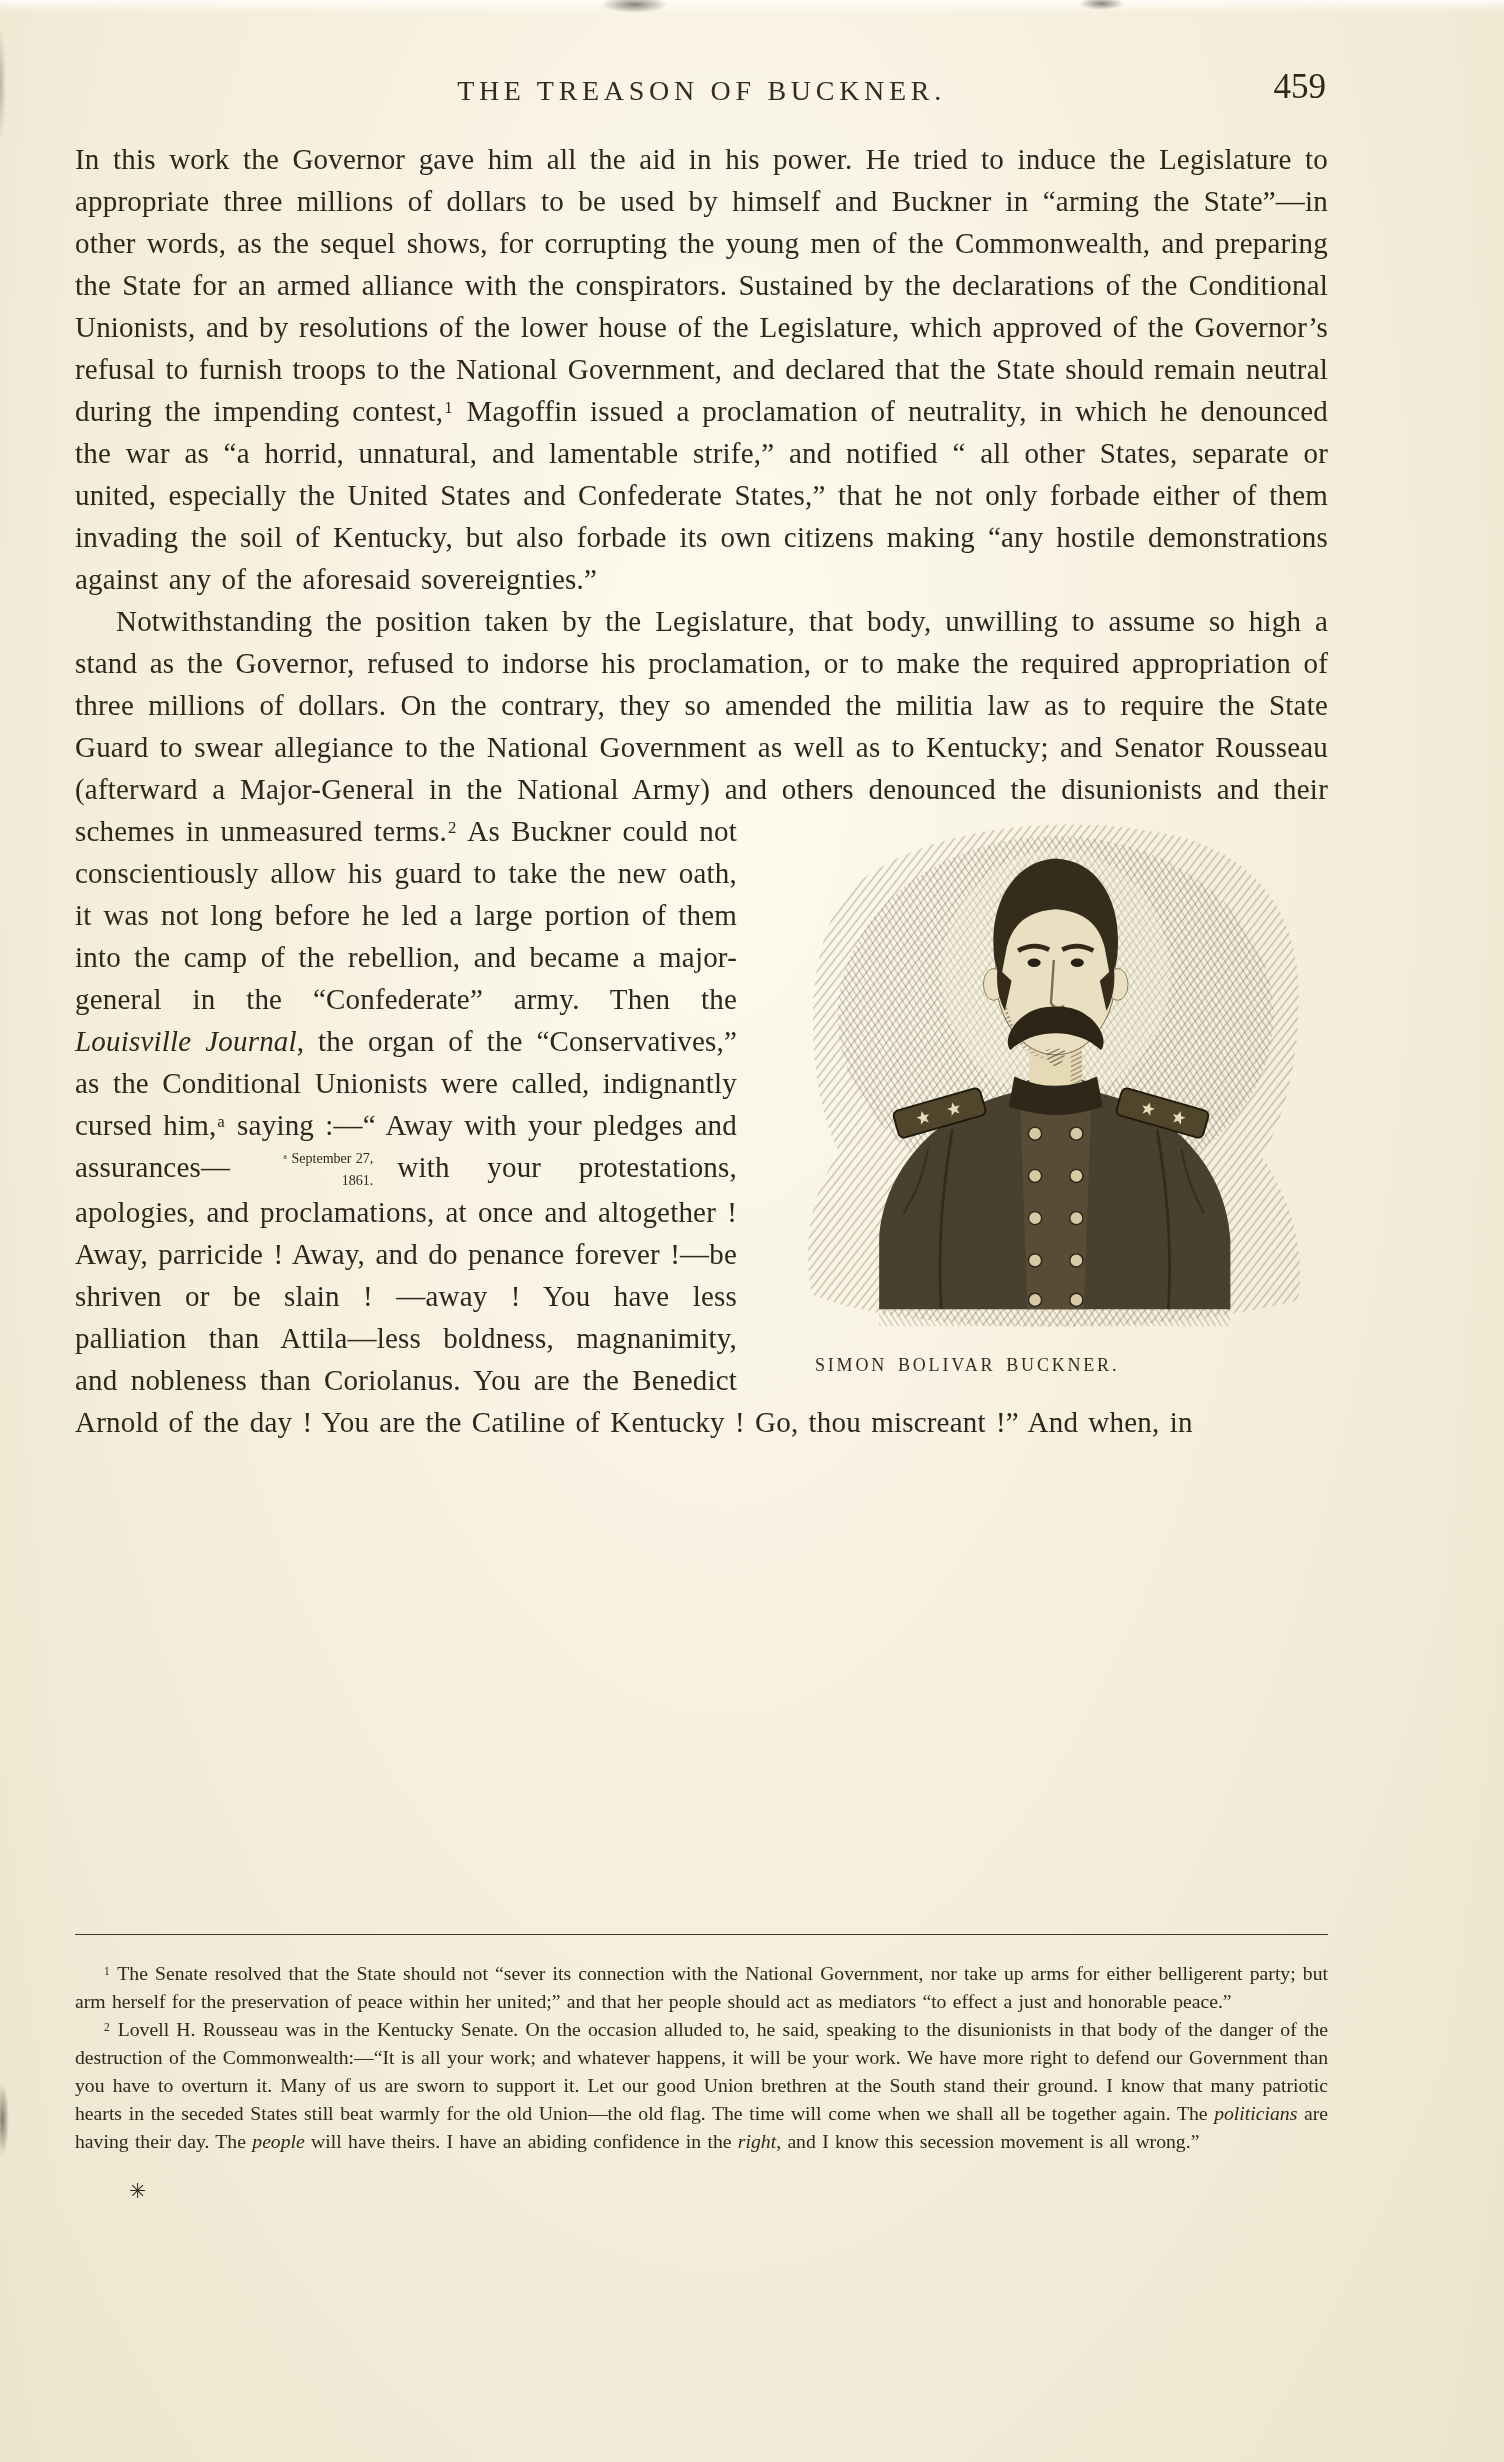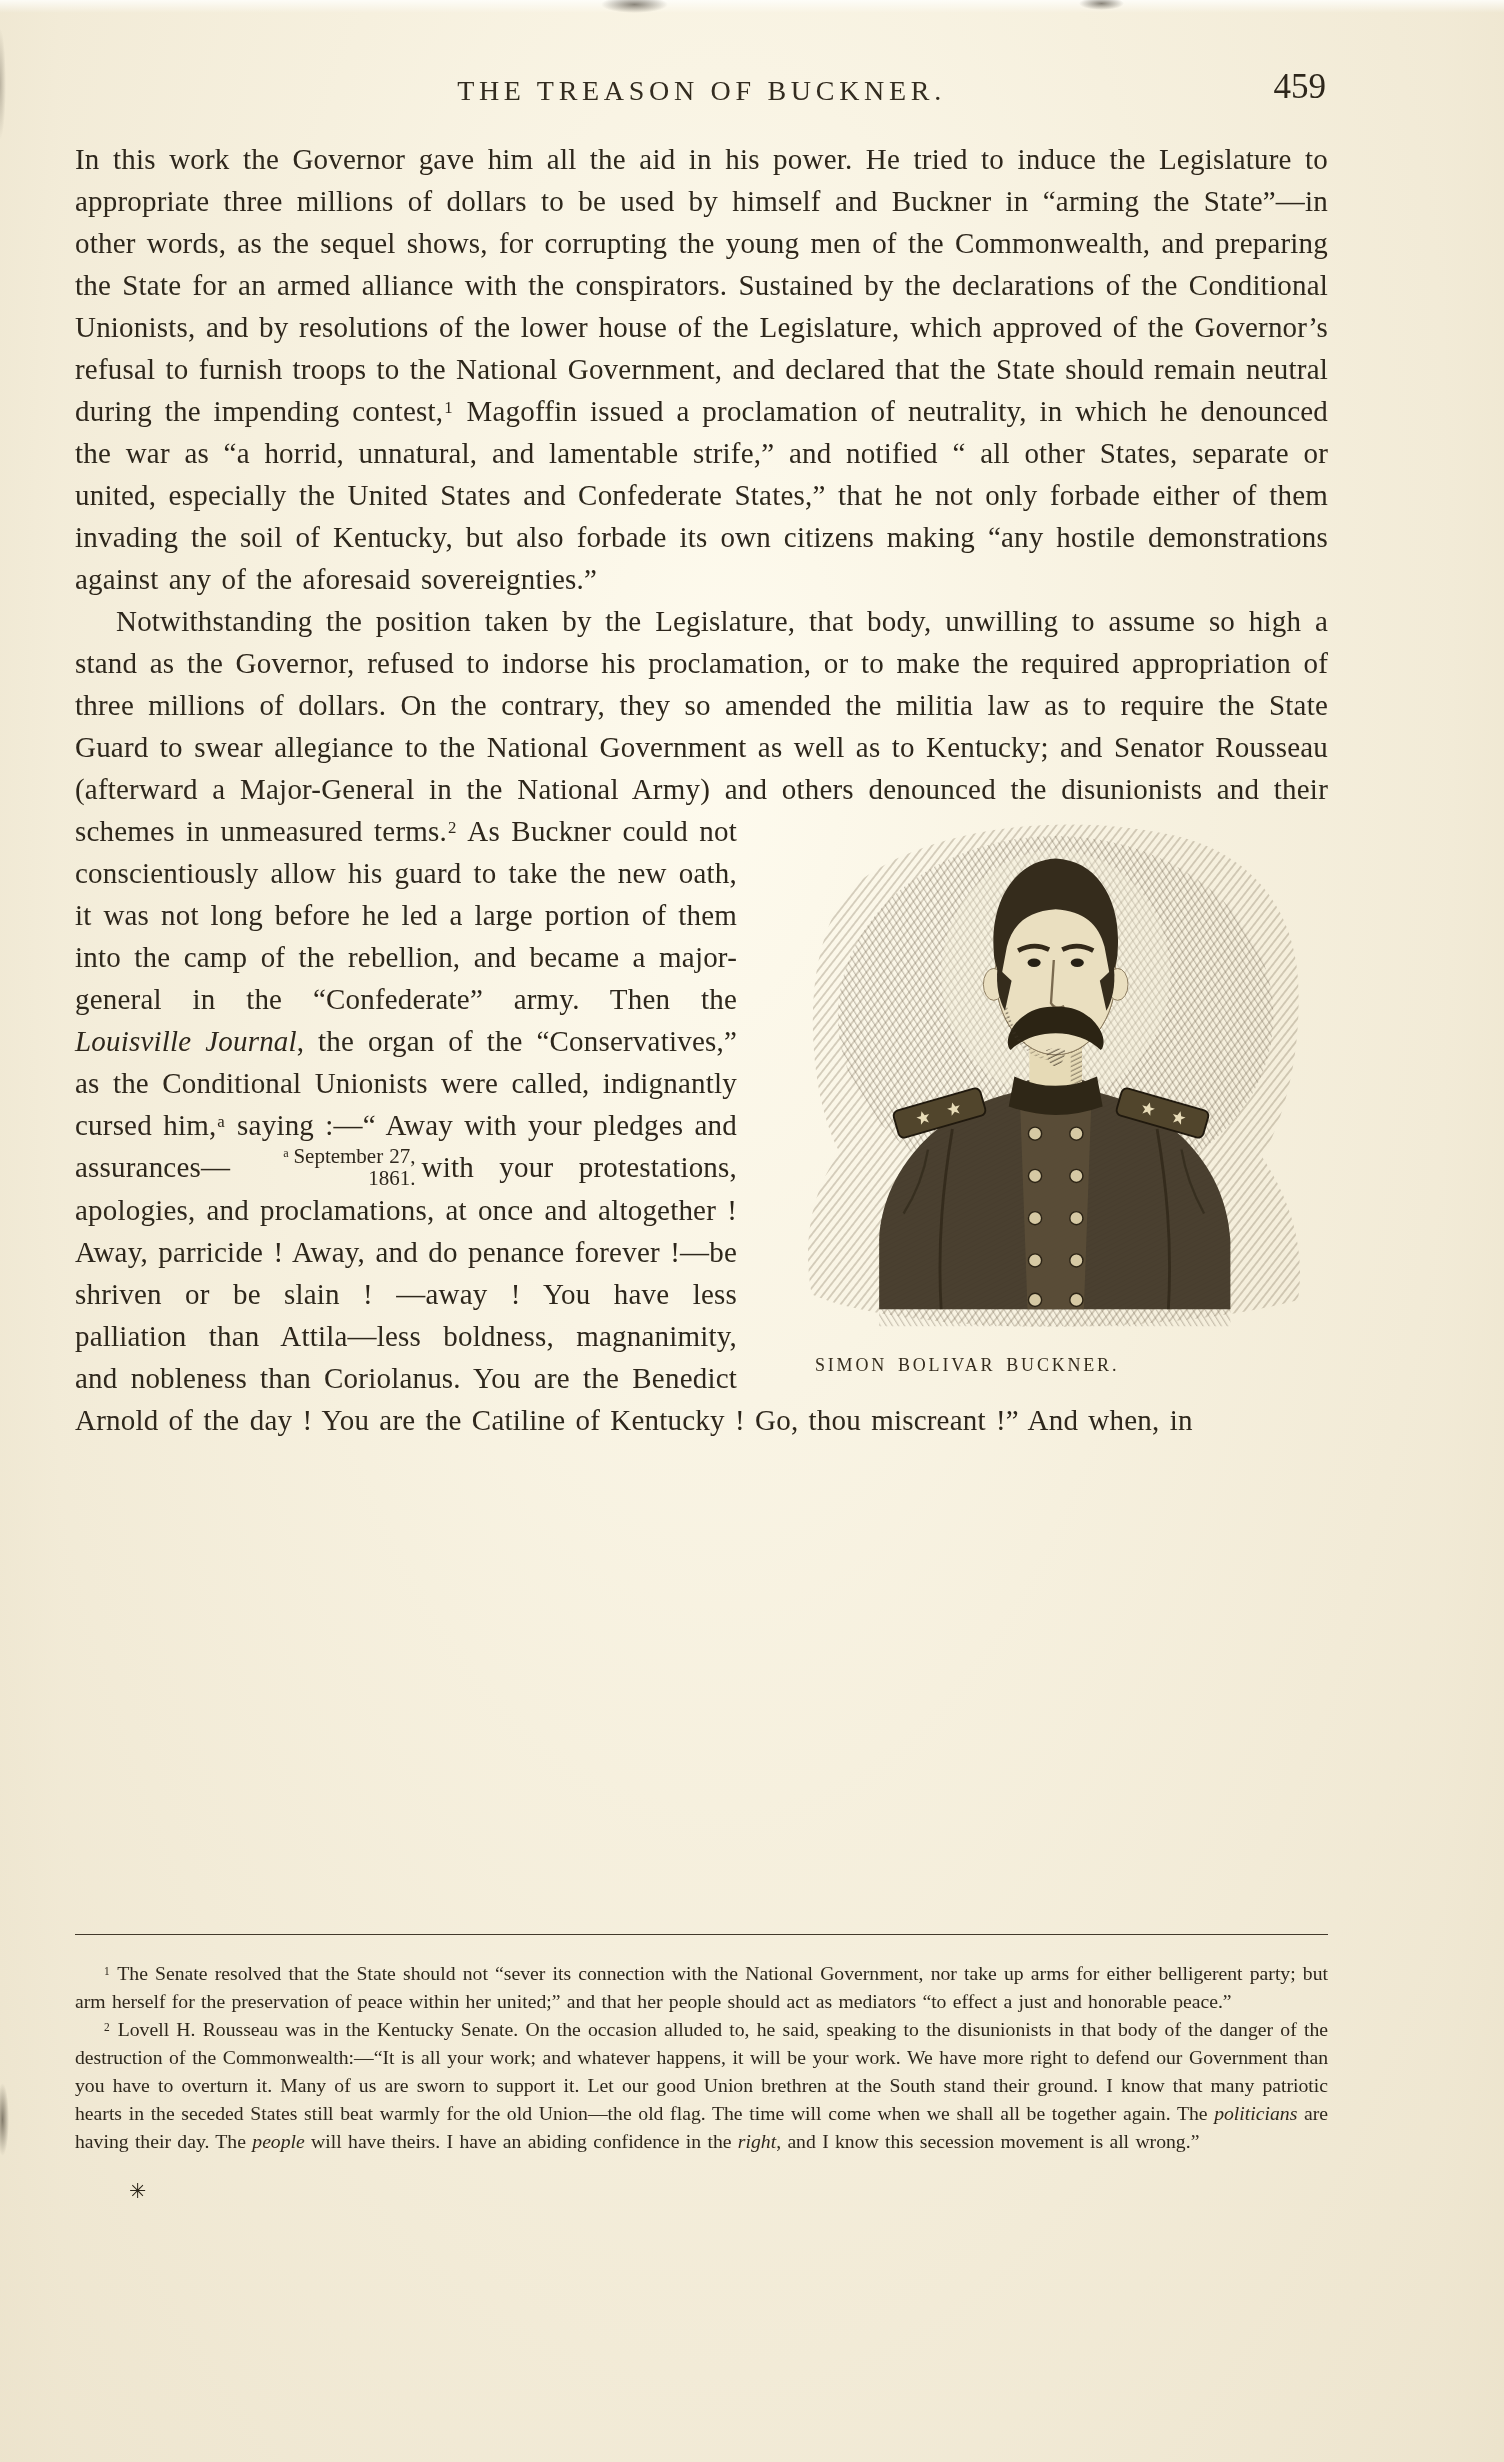--- a/index.html
+++ b/index.html
@@ -49,22 +49,22 @@
   }
 
   figure.portrait { float:right; width:554px; margin:9.4px 0 3.7px 37px; }
   .portrait-svg { display:block; width:554px; height:512px; }
   figcaption {
     font-size:18px; letter-spacing:2.8px; text-align:left;
     margin-top:13px; color:#352d1f; word-spacing:3.7px;
   }
 
   .sidenote {
-    display:inline-block; font-size:21px; line-height:21.5px;
-    vertical-align:-7.5px; padding-left:11.2px; margin-right:6px;
+    display:inline-block; font-size:14px; line-height:21.5px;
+    vertical-align:-7.5px; padding-left:11.2px; margin-right:24px;
     word-spacing:0.9px; letter-spacing:0;
   }
   .sn-l1 { display:block; }
   .sn-l2 { display:block; text-align:right; }
   .sidenote sup { margin-right:4.7px; }
 
   .page-foot { position:absolute; top:1934px; left:75px; width:1253px; }
   .fn-rule { border:0; border-top:1.9px solid #42392b; width:100%; margin-bottom:24px; }
   .footnote {
     font-size:19.7px; line-height:28px; text-align:justify;

